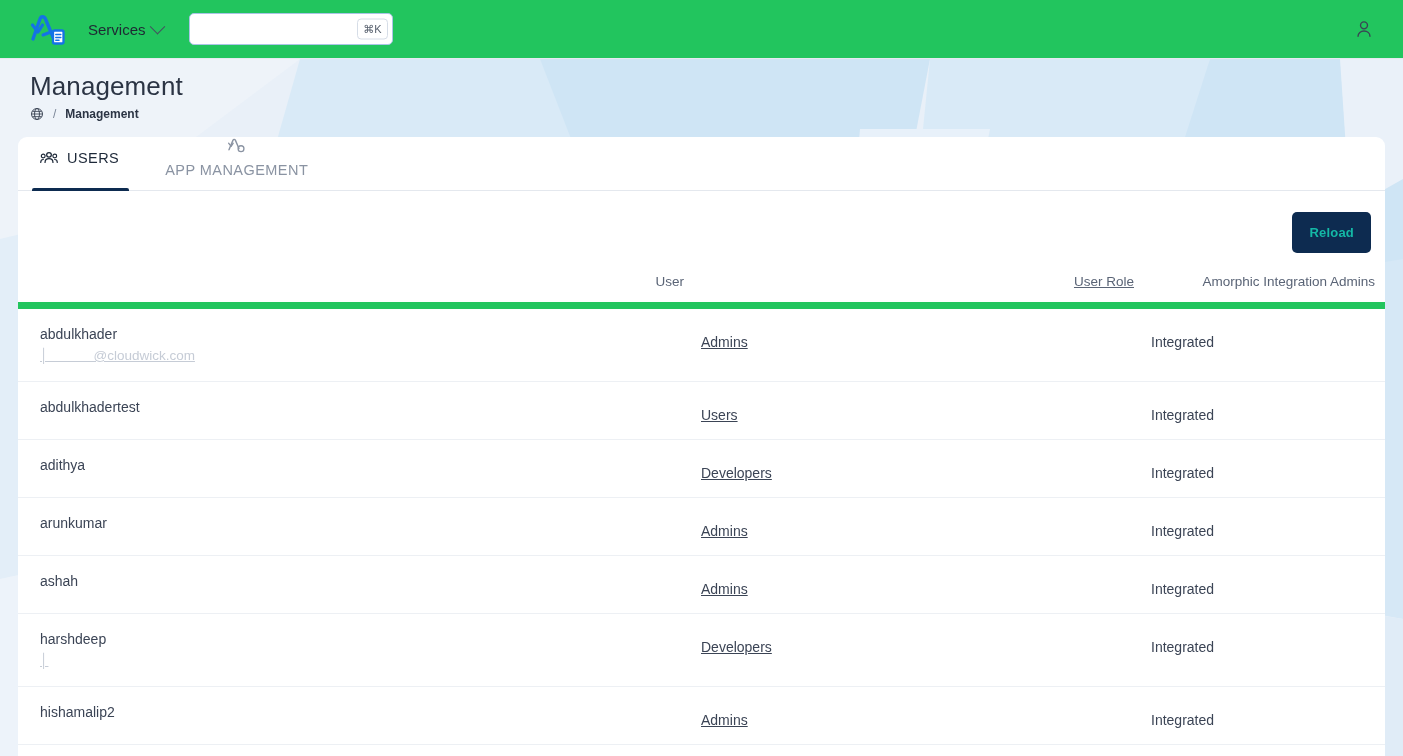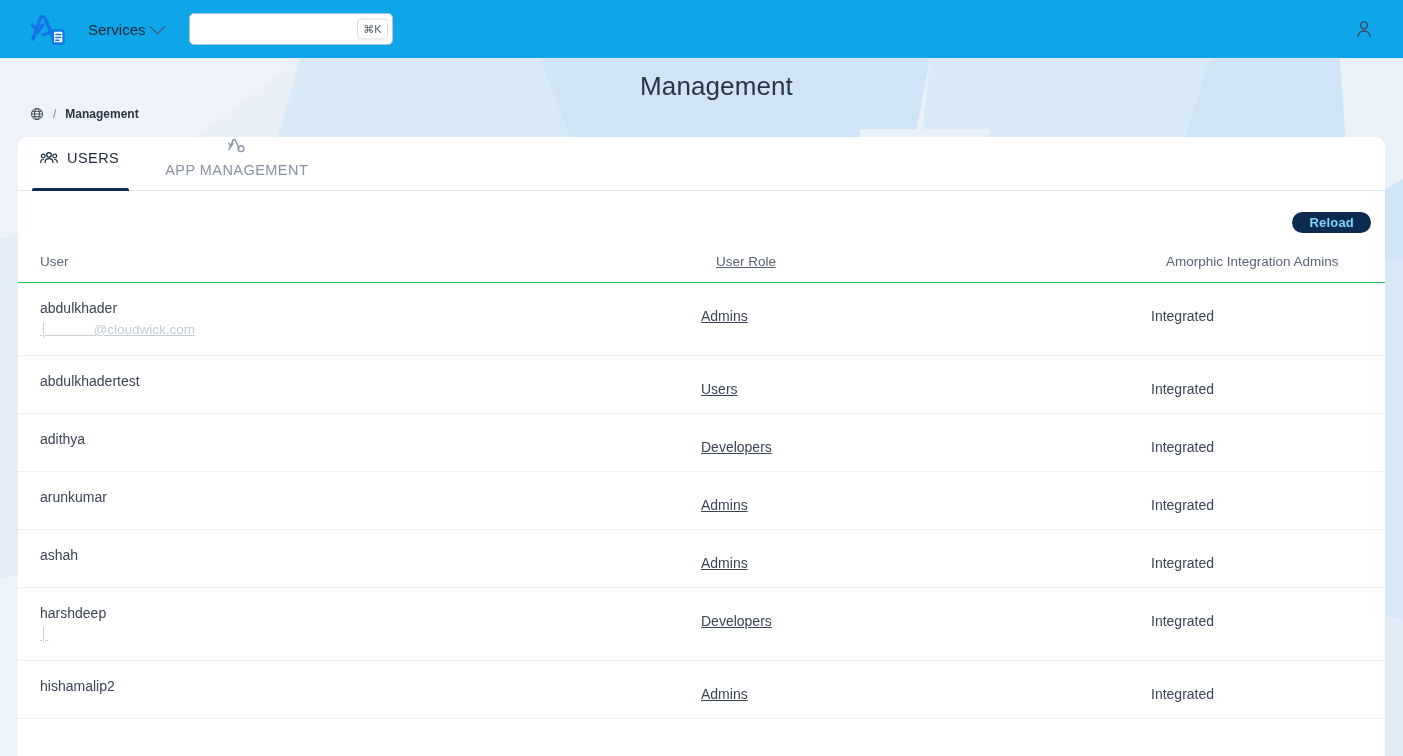--- a/index.html
+++ b/index.html
@@ -14,21 +14,21 @@
     font-family: "Liberation Sans", sans-serif;
     background: #ffffff;
     color: #2d3748;
     -webkit-font-smoothing: antialiased;
   }
 
   
   .topbar {
     position: relative;
     height: 59px;
-    background: #0ea5e9;
+    background: #22c55e;
     border-bottom: 1px solid #e6eaf0;
     display: flex;
     align-items: center;
     padding: 0 22px 0 28px;
     z-index: 20;
   }
   .brand-logo {
     width: 40px;
     height: 38px;
     display: flex;
@@ -92,21 +92,20 @@
     justify-content: center;
     cursor: pointer;
   }
 
   
   .hero {
     position: relative;
     height: 78px;
     background: #e9f0f8;
     overflow: hidden;
-    text-align: center;
   }
   .hero-inner {
     position: relative;
     z-index: 2;
     padding: 10px 0 0 30px;
   }
   .page-title {
     font-size: 26px;
     font-weight: 400;
     color: #2b3444;
@@ -185,45 +184,45 @@
   .tab + .tab { margin-left: 28px; flex-direction: column; }
 
   
   .toolbar {
     display: flex;
     justify-content: flex-end;
     padding: 21px 14px 0 0;
   }
   .reload-btn {
     background: #0d2b50;
-    color: #7dd3fc;
+    color: #14b8a6;
     border: none;
-    border-radius: 12px;
+    border-radius: 5px;
     font-family: "Liberation Sans", sans-serif;
     font-size: 13px;
     font-weight: bold;
     letter-spacing: .2px;
-    padding: 3px 17px;
+    padding: 13px 17px;
     cursor: pointer;
   }
 
   
   .table {
     width: 100%;
     border-collapse: collapse;
     table-layout: fixed;
     margin-top: 11px;
   }
   .table th {
-    text-align: left;
+    text-align: right;
     font-weight: normal;
     font-size: 13.5px;
     color: #5a6476;
     padding: 10px 10px 13px 22px;
-    border-bottom: 1px solid #22c55e;
+    border-bottom: 7px solid #22c55e;
   }
   .table td {
     font-size: 14px;
     color: #3b4455;
     padding: 16px 7px;
     border-bottom: 1px solid #edf0f4;
     vertical-align: top;
   }
   .col-user   { width: 676px; padding-left: 22px !important; }
   .col-role   { width: 450px; text-decoration: underline; }

